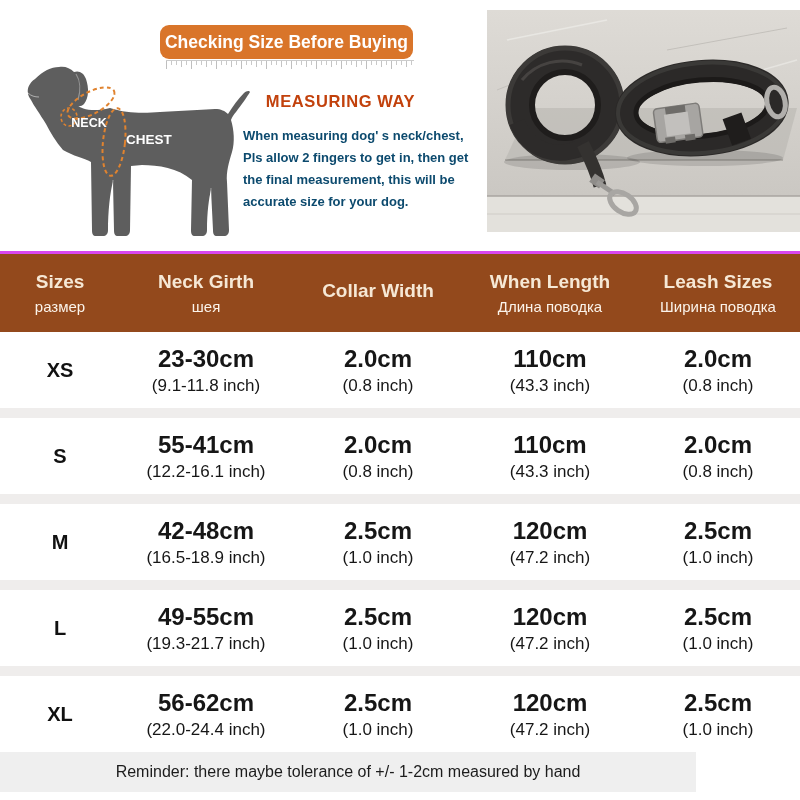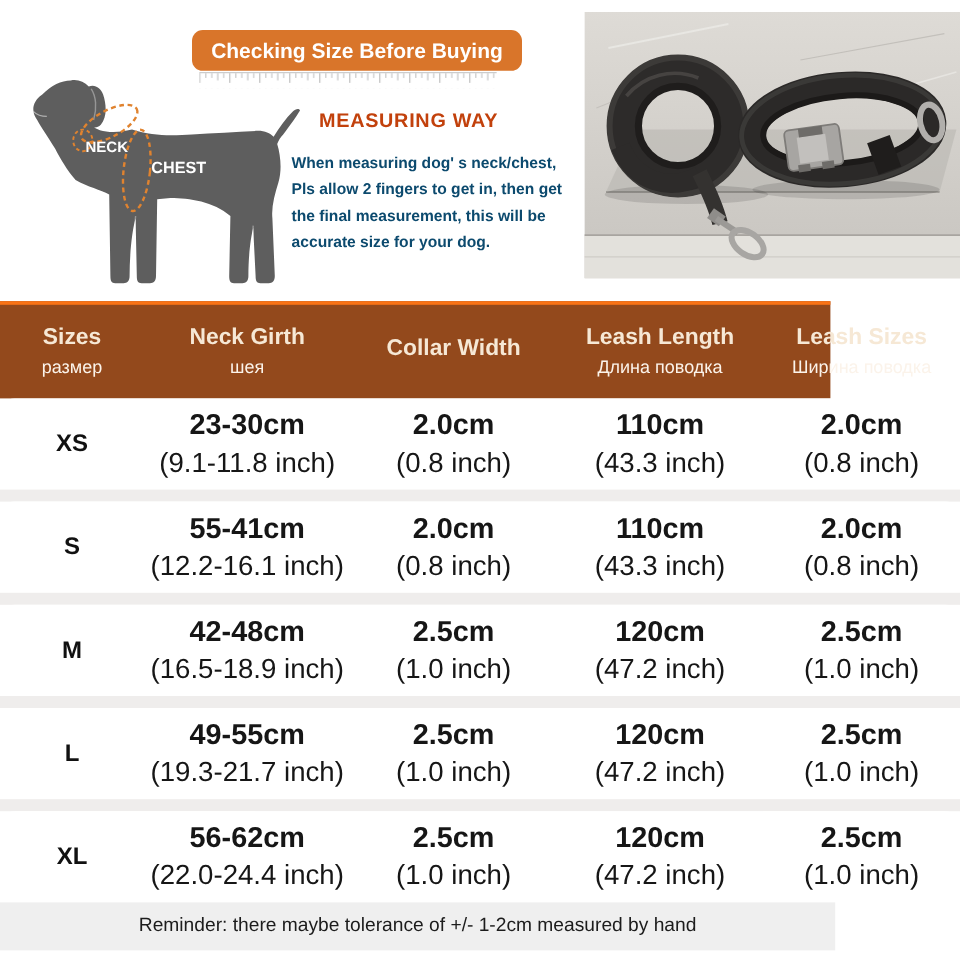--- a/index.html
+++ b/index.html
@@ -3,59 +3,59 @@
 <meta charset="utf-8">
 <style>
   * { margin:0; padding:0; box-sizing:border-box; }
   body { background:#ffffff; }
   .stage {
     position:relative; width:800px; height:800px; background:#ffffff;
     font-family:"Liberation Sans", sans-serif; overflow:hidden;
   }
   
   .banner {
-    position:absolute; left:160px; top:25px; width:275px; height:34px;
+    position:absolute; left:160px; top:25px; width:253px; height:34px;
     background:#d9752a; border-radius:9px;
     display:flex; align-items:center; justify-content:center;
     color:#ffffff; font-size:17.5px; font-weight:bold;
   }
   .ruler { position:absolute; left:166px; top:60px; width:248px; height:14px; }
   .dog-wrap { position:absolute; left:18px; top:62px; width:252px; height:180px; }
   .measuring { position:absolute; left:243px; top:92px; width:245px; }
   .measuring .title {
     width:195px; text-align:center; color:#c2410c; font-size:16.5px;
     font-weight:bold; letter-spacing:0.6px; margin-bottom:14px;
   }
   .measuring .line {
     color:#0c4a6e; font-size:13px; line-height:22px; white-space:nowrap;font-weight:bold;
   }
   .photo { position:absolute; left:487px; top:10px; width:313px; height:222px; }
 
   
   .thead {
-    position:absolute; left:0; top:251px; width:692px; height:81px;
-    background:#93491c; border-top:3px solid #f97316;
+    position:absolute; left:0; top:251px; width:800px; height:81px;
+    background:#93491c; border-top:3px solid #d946ef;
     display:grid; grid-template-columns:120px 172px 172px 172px 164px;
     align-items:center;
   }
   .thead .hcell { text-align:center; }
   .thead .en { color:#f6e8d5; font-size:19px; font-weight:bold; margin-bottom:5px; }
   .thead .ru { color:#fbf3ea; font-size:15px; }
   .tbody { position:absolute; left:0; top:332px; width:800px; }
   .trow {
     height:76px; background:#ffffff;
     display:grid; grid-template-columns:120px 172px 172px 172px 164px;
     align-items:center;
     border-radius:12px;
   }
   .sep { height:10px; background:#efedec; }
   .cell { text-align:center; color:#161616; }
   .cell .size { font-size:20px; font-weight:bold; color:#111111; }
   .cell .cm { font-size:24px; font-weight:bold; margin-bottom:3px; }
-  .cell .in { font-size:23px; }
+  .cell .in { font-size:17px; }
   .reminder {
     position:absolute; left:0; top:752px; width:696px; height:40px;
     background:#efefef; display:flex; align-items:center; justify-content:center;
     color:#1c1c1c; font-size:16px;text-align:center;
   }
 </style>
 </head>
 <body>
 
 <div class="stage">
@@ -169,21 +169,21 @@
       <div class="ru">размер</div>
     </div>
     <div class="hcell">
       <div class="en">Neck Girth</div>
       <div class="ru">шея</div>
     </div>
     <div class="hcell">
       <div class="en">Collar Width</div>
     </div>
     <div class="hcell">
-      <div class="en">Leash Length</div>
+      <div class="en">When Length</div>
       <div class="ru">Длина поводка</div>
     </div>
     <div class="hcell">
       <div class="en">Leash Sizes</div>
       <div class="ru">Ширина поводка</div>
     </div>
   </div>
 
   <div class="tbody">
 

